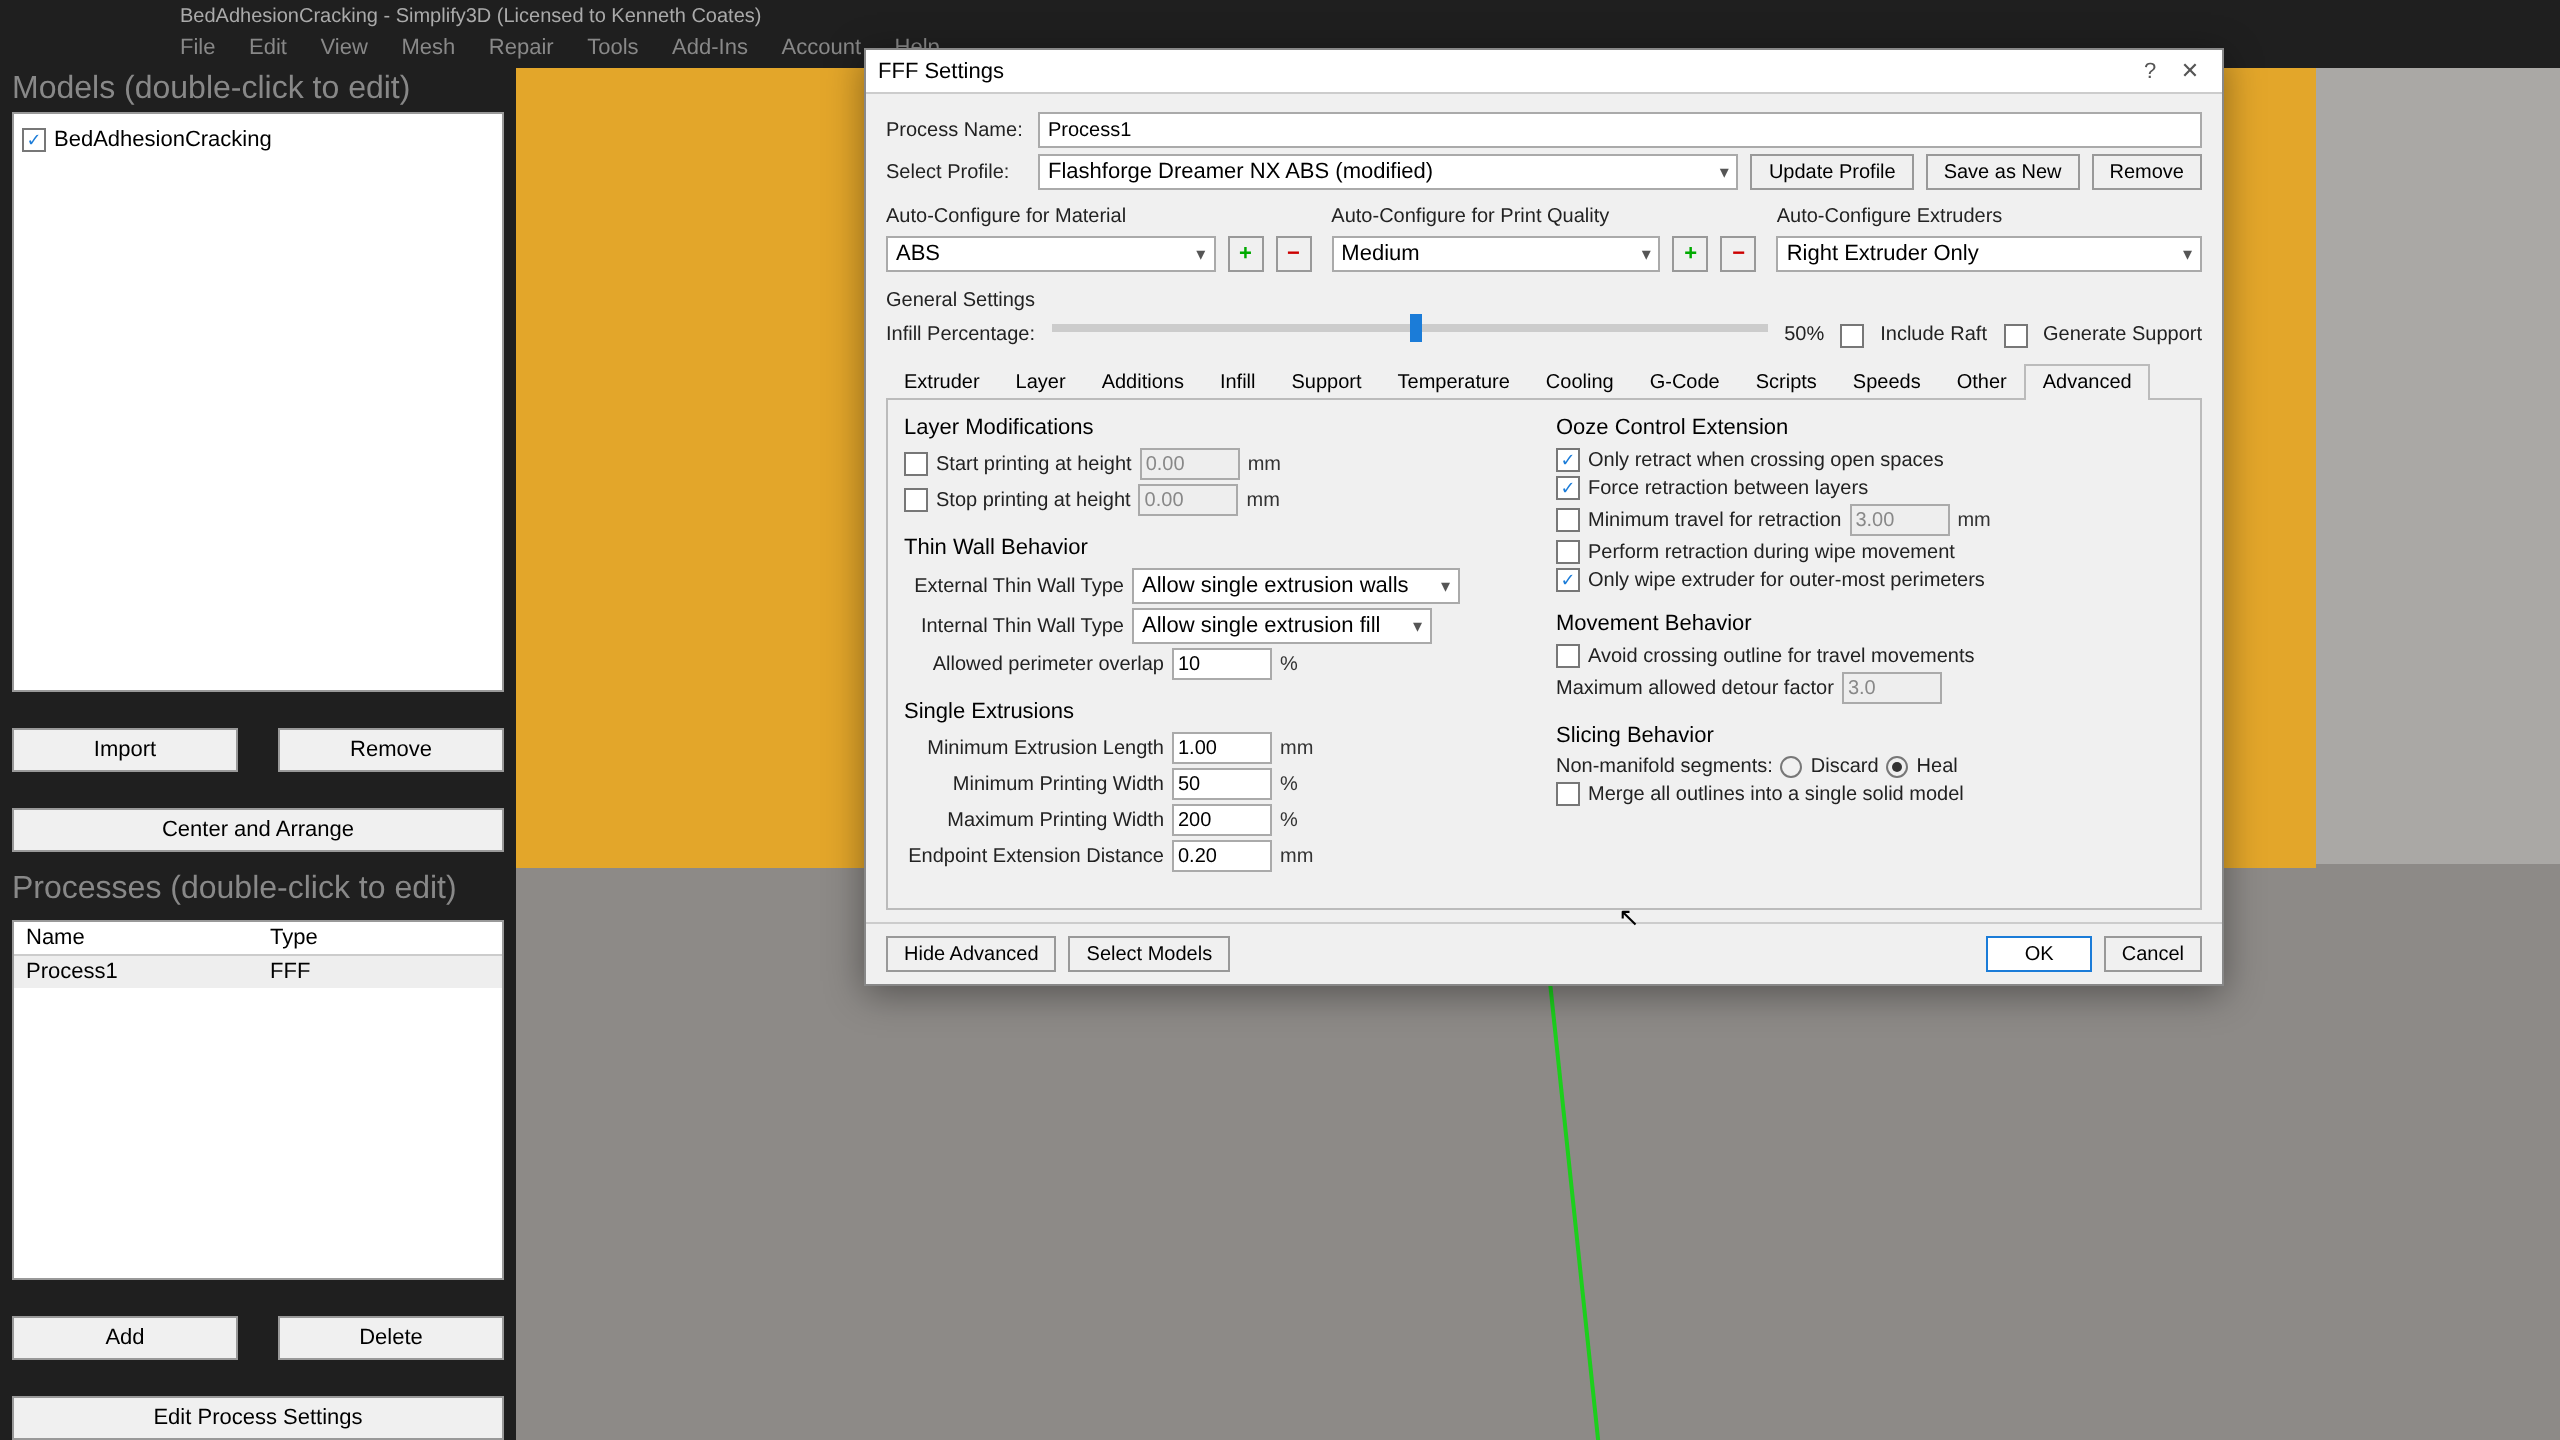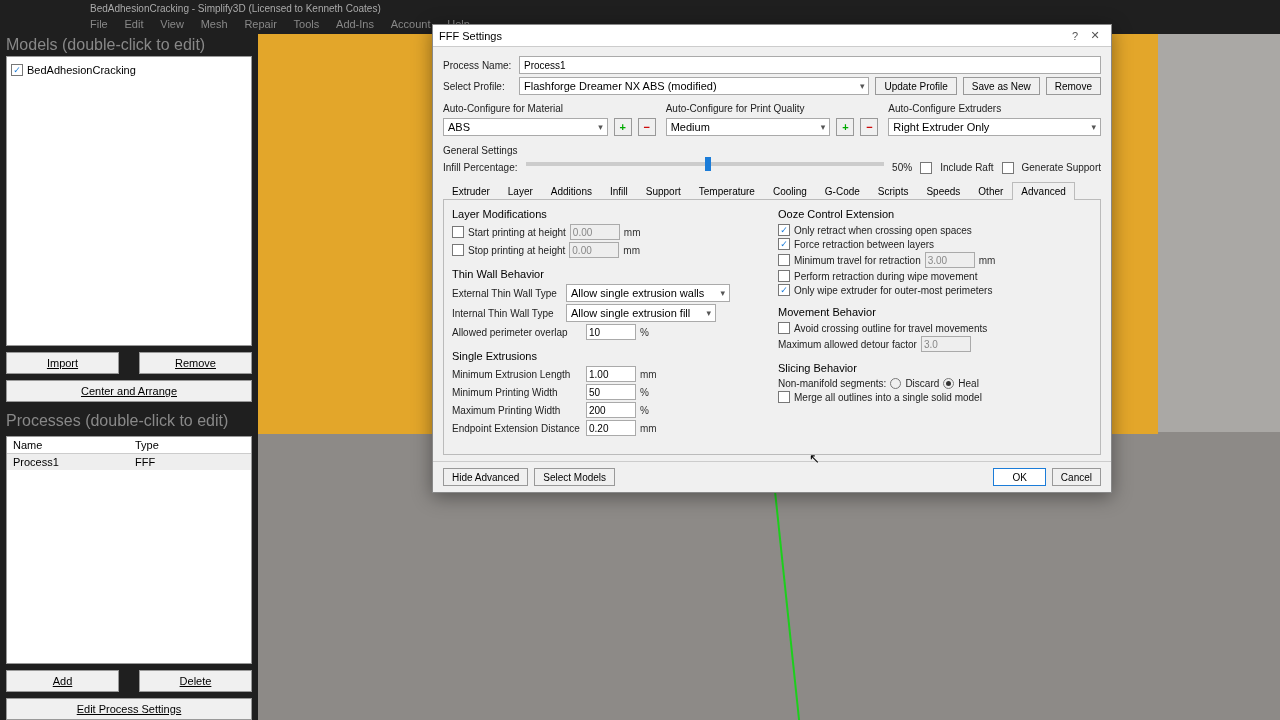--- a/index.html
+++ b/index.html
@@ -5,21 +5,21 @@
 * { box-sizing: border-box; margin: 0; padding: 0; font-family: "Segoe UI", Tahoma, sans-serif; font-size: 11px; }
 body { background: #1f1f1f; width: 1280px; height: 720px; position: relative; overflow: hidden; }
 .titlebar { height: 18px; color: #aaa; padding-left: 90px; line-height: 18px; font-size: 10px; }
 .menubar { height: 16px; padding-left: 90px; color: #888; font-size: 10px; }
 .menubar span { margin-right: 14px; }
 .main { position: absolute; left: 0; top: 34px; right: 0; bottom: 0; display: flex; }
 .leftcol { width: 258px; display: flex; flex-direction: column; padding: 0 6px; }
 .panel-label { color: #888; font-size: 16px; margin: 2px 0; }
 .models-box { background: #fff; border: 1px solid #999; flex: 0 0 290px; padding: 4px; }
 .models-box .row { display: flex; gap: 4px; font-size: 10px; }
-.btnrow { display: flex; gap: 20px; margin-top: 6px; text-decoration: underline; }
+.btnrow { display: flex; gap: 20px; margin-top: 18px; }
 .btn { background: #f0f0f0; border: 1px solid #999; padding: 2px 8px; font-size: 10px; flex: 1; display: flex; align-items: center; justify-content: center; gap: 4px; height: 22px; }
 .procs { background: #fff; border: 1px solid #999; flex: 1; margin-top: 4px; }
 .procs-head { display: flex; border-bottom: 1px solid #ccc; font-size: 10px; }
 .procs-head div { flex: 1; padding: 2px 6px; }
 .procs-row { display: flex; font-size: 10px; background: #eee; }
 .procs-row div { flex: 1; padding: 2px 6px; }
 .viewport { flex: 1; position: relative; background: linear-gradient(#aaa8a5 0%, #aaa8a5 58%, #8d8a87 58%, #8d8a87 100%); overflow: hidden; }
 .model3d { position: absolute; left: 0; top: 0; width: 900px; height: 400px; background: #e3a62a; }
 .green-line { position: absolute; top: 400px; left: 510px; width: 2px; height: 320px; background: #1ccf1c; transform: rotate(-6deg); transform-origin: top; }
 
@@ -43,21 +43,21 @@
 .sec { font-size: 10px; color: #222; margin: 4px 0; }
 .slider-row { display: flex; align-items: flex-start; gap: 8px; margin: 6px 0; }
 .slider { flex: 1; height: 4px; background: #ccc; position: relative; }
 .slider .thumb { position: absolute; left: 50%; top: -5px; width: 6px; height: 14px; background: #1b7cd8; }
 .tabs { display: flex; border-bottom: 1px solid #bbb; margin-top: 8px; }
 .tab { padding: 3px 8px; font-size: 10px; border: 1px solid transparent; border-bottom: none; margin-bottom: -1px; }
 .tab.active { background: #f0f0f0; border-color: #bbb; border-bottom-color: #f0f0f0; }
 .tab-content { border: 1px solid #bbb; border-top: none; padding: 8px; display: flex; gap: 12px; min-height: 240px; }
 .group { font-size: 10px; margin-bottom: 10px; }
 .group-title { margin-bottom: 4px; }
-.field { display: flex; align-items: center; gap: 4px; margin: 2px 0; }
+.field { display: flex; align-items: center; gap: 4px; margin: 2px 0; text-align: right; }
 .spin { width: 50px; height: 16px; border: 1px solid #aaa; background: #fff; font-size: 10px; padding: 0 2px; display: flex; align-items: center; }
 .spin.disabled { background: #eee; color: #888; }
 .chk { width: 12px; height: 12px; border: 1px solid #777; background: #fff; display: inline-flex; align-items: center; justify-content: center; font-size: 9px; color: #1b7cd8; }
 .chk.on::before { content: "✓"; }
 .radio { width: 11px; height: 11px; border: 1px solid #777; border-radius: 50%; display: inline-flex; align-items: center; justify-content: center; }
 .radio.on::before { content: ""; width: 5px; height: 5px; background: #333; border-radius: 50%; }
 .footer { display: flex; padding: 6px 10px; gap: 6px; border-top: 1px solid #ccc; }
 .footer .sp { flex: 1; }
 .btn-ok { border: 1px solid #1b7cd8; background: #fff; padding: 2px 18px; font-size: 10px; color: #000; }
 .cursor { position: absolute; left: 809px; top: 451px; font-size: 13px; color: #000; pointer-events: none; }

